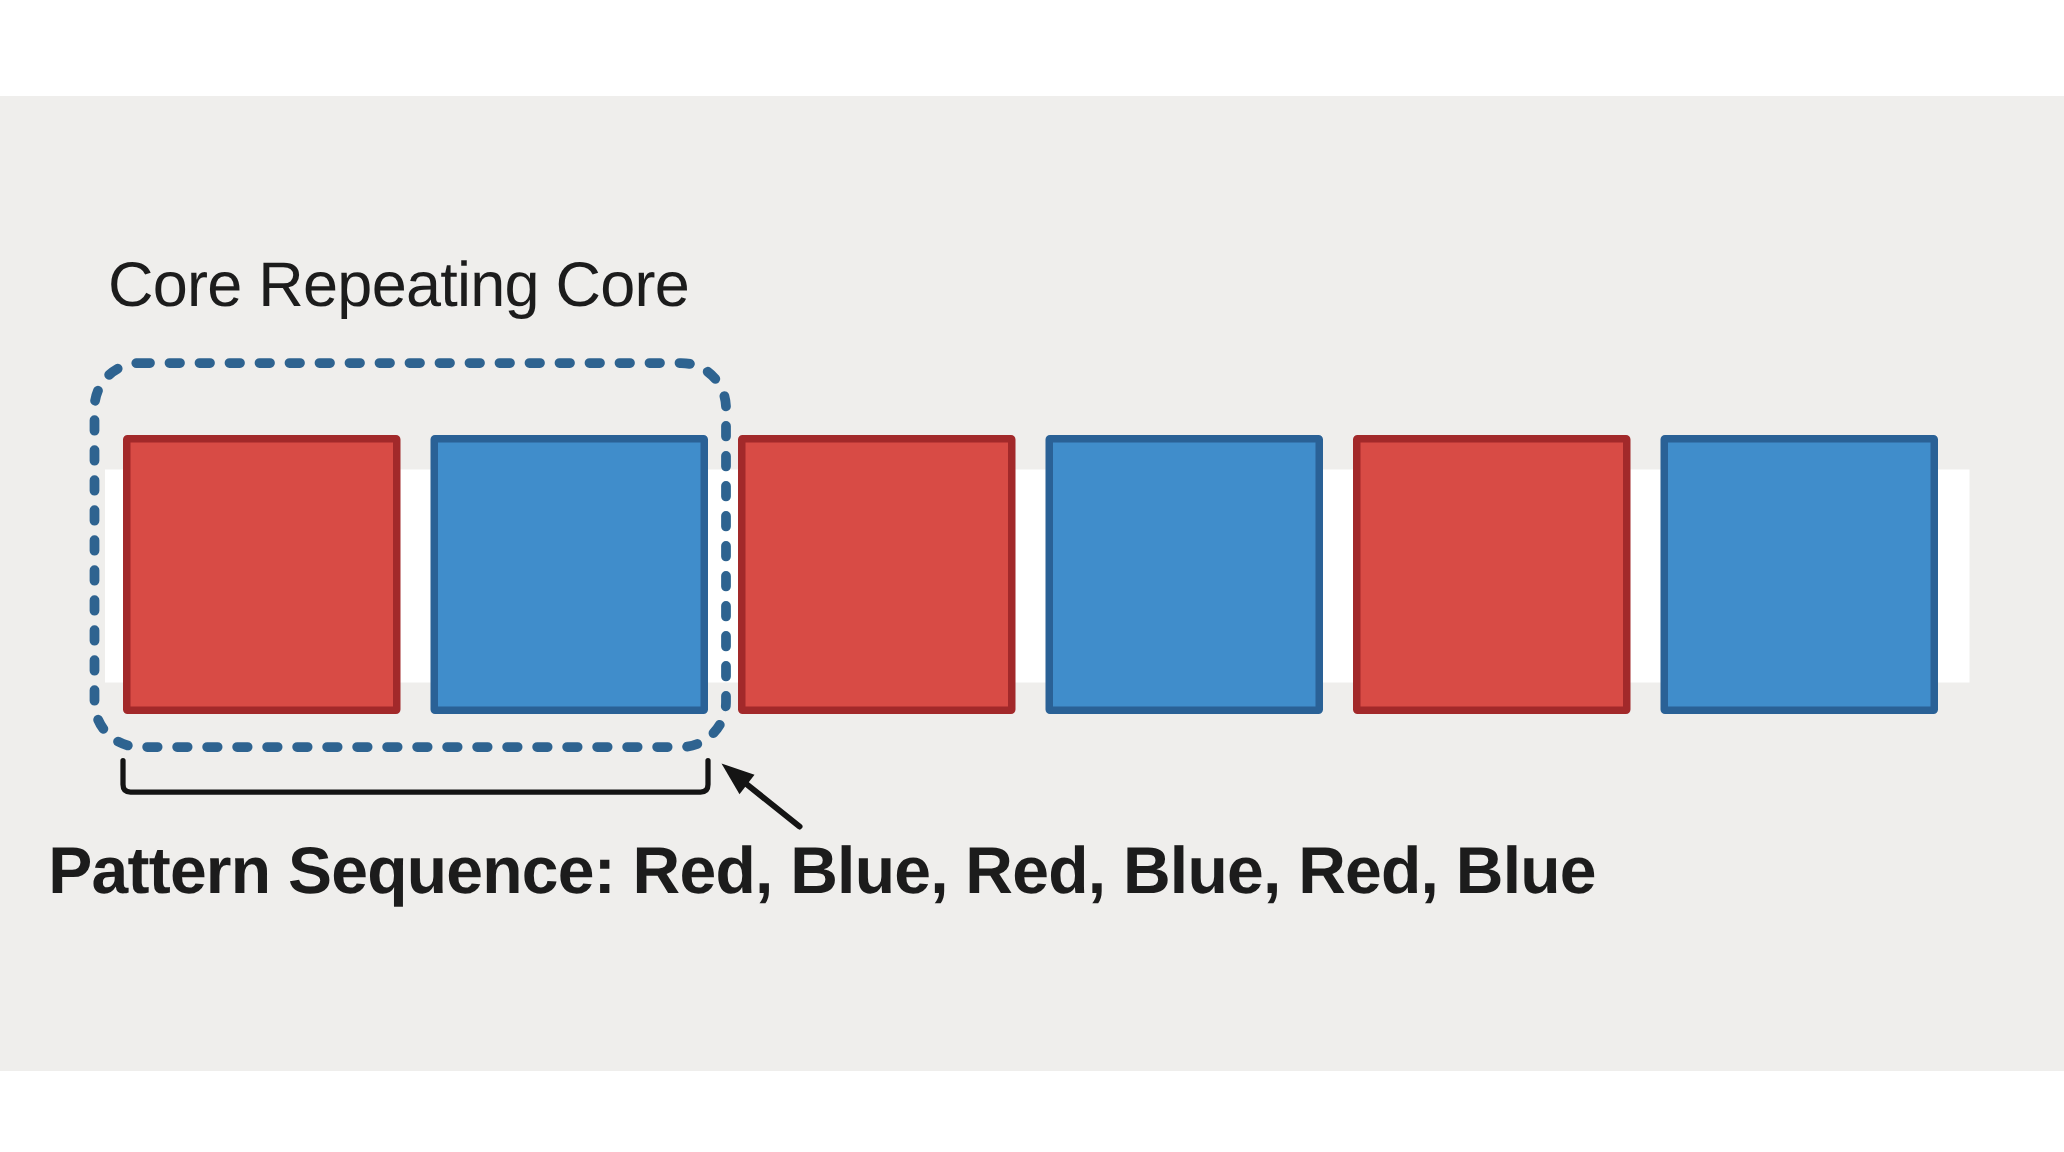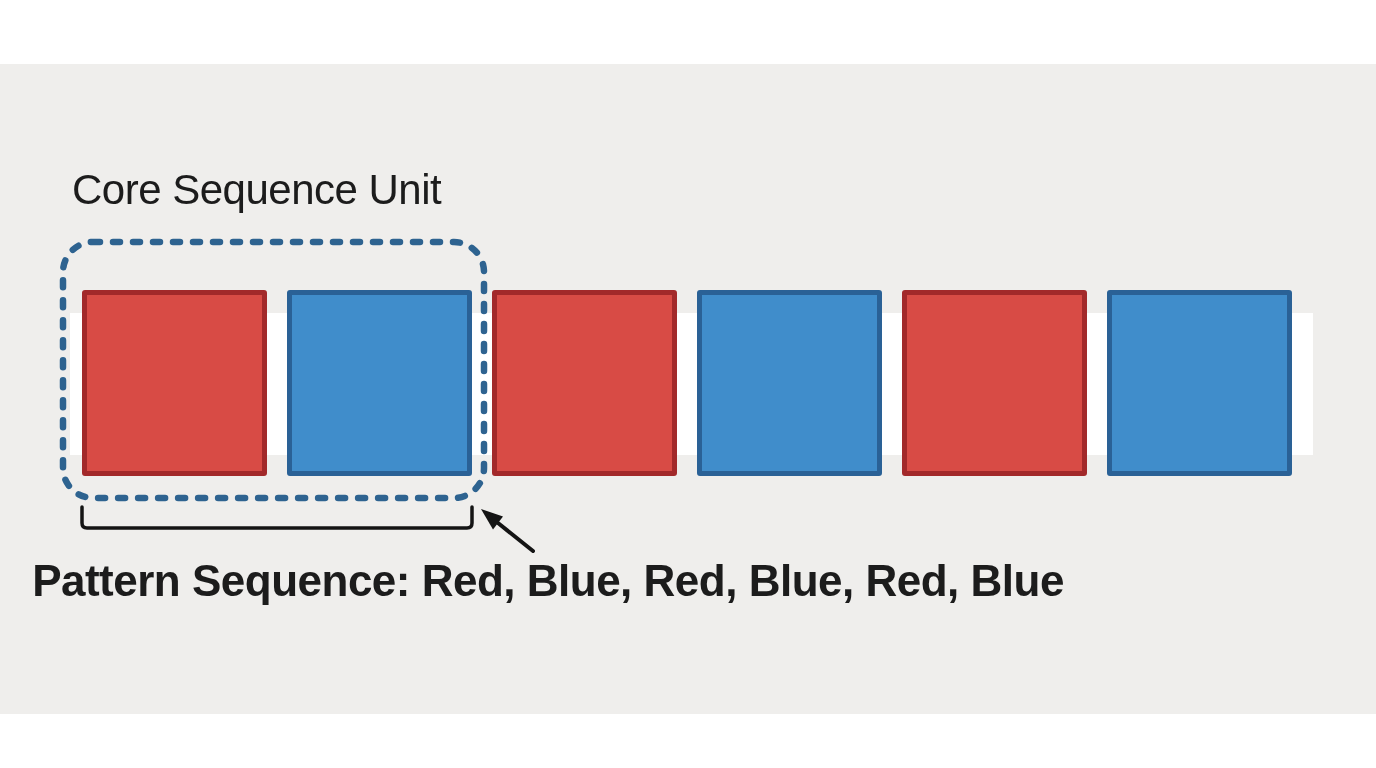--- a/index.html
+++ b/index.html
@@ -43,21 +43,21 @@
 </head>
 <body>
 
 <div class="canvas" style="--bg: #efeeec; --band: #ffffff; --text: #1c1c1c; --red-fill: #d84b45; --red-border: #a2292a; --blue-fill: #408dcb; --blue-border: #2a6196; --dash: #2e6390; --bracket: #141414; --arrow: #141414;">
 
   <div class="strip top"></div>
   <div class="strip bottom"></div>
 
   <div class="band"></div>
 
-  <div class="title">Core Sequence Unit</div>
+  <div class="title">Core Repeating Core</div>
 
   <div class="row">
       <div class="square red"></div>
       <div class="square blue"></div>
       <div class="square red"></div>
       <div class="square blue"></div>
       <div class="square red"></div>
       <div class="square blue"></div>
     </div>
 

